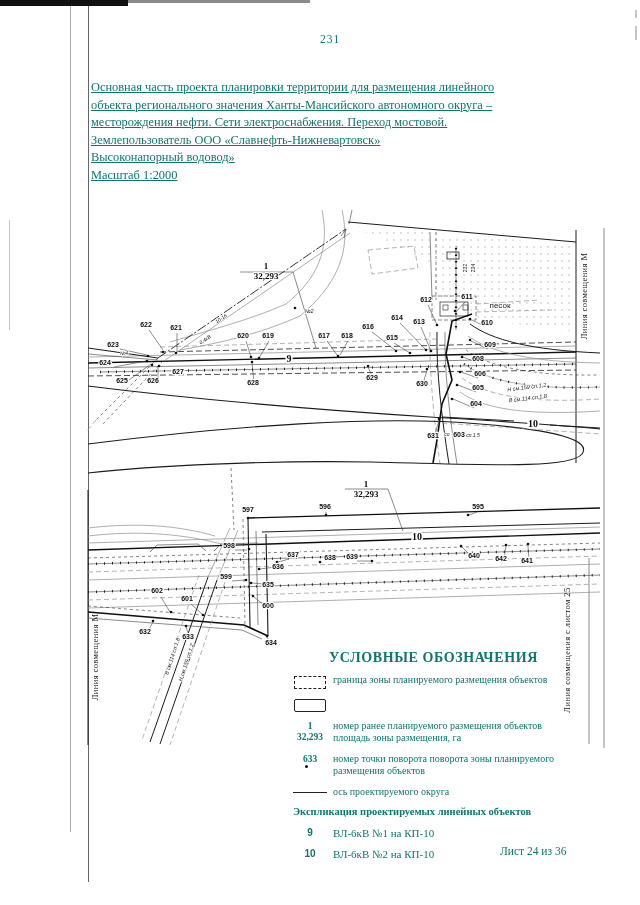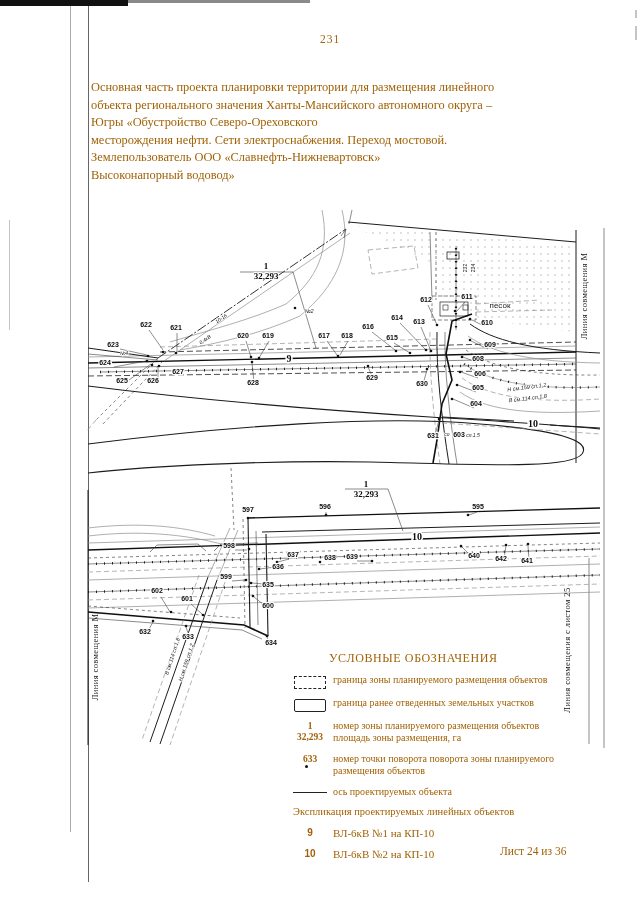--- a/index.html
+++ b/index.html
@@ -1,23 +1,23 @@
 <!DOCTYPE html>
 <html><head>
 <meta charset="utf-8">
 <style>
   html,body{margin:0;padding:0;background:#fff;}
   .page{position:relative;width:640px;height:905px;background:#fff;overflow:hidden;
-        font-family:"Liberation Serif",serif;color:#a16207;}
+        font-family:"Liberation Serif",serif;color:#0f766e;}
   .artifact{position:absolute;background:#111;}
   .vline{position:absolute;width:1px;}
   .page-number{position:absolute;left:300px;top:33px;width:60px;text-align:center;
         font-size:11.5px;letter-spacing:1px;}
   .header-block{position:absolute;left:91px;top:79px;width:488px;font-size:12.4px;line-height:17.6px;}
-  .header-block div{white-space:nowrap;}
+  .header-block div{white-space:nowrap;text-decoration:underline;}
   svg.plan{position:absolute;left:0;top:0;}
   .ln{stroke:#1c1c1c;stroke-width:1;fill:none}
   .ln2{stroke:#1c1c1c;stroke-width:1.1;fill:none}
   .lt{stroke:#3c3c3c;stroke-width:.6;fill:none}
   .bd{stroke:#0f0f0f;stroke-width:1.6;fill:none}
   .bd2{stroke:#0f0f0f;stroke-width:1.3;fill:none}
   .gy{stroke:#8d8d8d;stroke-width:.7;fill:none}
   .gyd{stroke:#949494;stroke-width:.7;fill:none;stroke-dasharray:5 3}
   .dsh{stroke:#222;stroke-width:.8;fill:none;stroke-dasharray:6 3}
   .dsh2{stroke:#333;stroke-width:.6;fill:none;stroke-dasharray:3 3}
@@ -28,31 +28,31 @@
           paint-order:stroke;text-anchor:middle}
   text.route{font:bold 10px "Liberation Serif",serif;fill:#0d0d0d;stroke:#fff;stroke-width:3px;
           paint-order:stroke;text-anchor:middle}
   text.zone{font:bold 9px "Liberation Serif",serif;fill:#0d0d0d;text-anchor:middle;stroke:#fff;
           stroke-width:2px;paint-order:stroke}
   text.note{fill:#222;stroke:#fff;stroke-width:1.5px;paint-order:stroke;text-anchor:middle}
   text.edge{font:8.5px "Liberation Serif",serif;fill:#111;text-anchor:middle;letter-spacing:.4px}
   circle.dot{fill:#111}
   line.leader{stroke:#444;stroke-width:.6}
   .legend{position:absolute;left:287px;top:652px;width:296px;font-size:10px;line-height:12.5px;}
-  .legend-title{font-weight:normal;font-size:12px;letter-spacing:.6px;margin-left:42px;margin-bottom:9px;}
+  .legend-title{font-weight:bold;font-size:14px;letter-spacing:.6px;margin-left:42px;margin-bottom:9px;}
   .lg-row{display:flex;align-items:flex-start;margin-bottom:8px;}
   .lg-sym{width:46px;flex:0 0 46px;display:flex;justify-content:center;padding-top:1px;}
   .lg-txt{width:238px;}
   .sym-rect-dashed{width:30px;height:11px;border:1px dashed #222;margin-top:1px;}
   .sym-rect-solid{width:30px;height:11px;border:1.2px solid #222;border-radius:2px;margin-top:1px;}
   .sym-stack{font-weight:bold;font-size:9.5px;text-align:center;line-height:11px;}
   .sym-line{width:34px;border-top:1.6px solid #222;height:0;margin-top:5px;}
   .sym-pt{font-weight:bold;font-size:9.5px;text-align:center;line-height:10px;}
   .sym-pt .pt-dot{display:block;width:3px;height:3px;background:#111;border-radius:50%;margin:1px 0 0 2px;}
-  .expl-title{font-weight:normal;font-size:10.5px;margin:3px 0 8px 6px;}
+  .expl-title{font-weight:bold;font-size:10.5px;margin:3px 0 8px 6px;}
   .expl-row{display:flex;margin-bottom:9px;}
   .expl-num{width:46px;flex:0 0 46px;text-align:center;font-weight:bold;font-size:10px;
             font-family:"Liberation Sans",sans-serif;}
   .expl-txt{font-size:11px;}
   .footer{position:absolute;left:500px;top:845px;font-size:11.5px;text-align:center;}
 </style>
 </head>
 <body>
 
 <div class="page">
@@ -61,24 +61,24 @@
   <div class="artifact" style="left:128px;top:0;width:182px;height:3px;background:#8a8a8a;"></div>
   <div class="vline" style="left:70px;top:6px;height:826px;background:#aaa;"></div>
   <div class="vline" style="left:88px;top:6px;height:876px;background:#666;"></div>
   <div class="vline" style="left:9px;top:220px;height:110px;background:#c4c4c4;"></div>
 
   <div class="page-number">231</div>
 
   <div class="header-block">
     <div>Основная часть проекта планировки территории  для размещения линейного</div>
     <div>объекта регионального значения Ханты-Мансийского автономного округа –</div>
-    <div>Югры  «Обустройство Северо-Ореховского</div>
     <div>месторождения нефти. Сети электроснабжения. Переход мостовой.</div>
     <div>Землепользователь ООО «Славнефть-Нижневартовск»</div>
     <div>Высоконапорный водовод»</div>
+    <div>Масштаб 1:2000</div>
   </div>
 
   <svg class="plan" width="640" height="905" viewBox="0 0 640 905">
     <defs>
       <pattern id="sand" width="7" height="7" patternUnits="userSpaceOnUse">
         <circle cx="2" cy="2" r=".7" fill="#555"></circle>
       </pattern>
     </defs>
 
     <g>
@@ -363,51 +363,50 @@
       <div class="lg-sym">
           <span class="sym-rect-dashed"></span>
         </div>
       <div class="lg-txt">граница зоны планируемого размещения объектов</div>
     </div>
 
     <div class="lg-row">
       <div class="lg-sym">
           <span class="sym-rect-solid"></span>
         </div>
-      <div class="lg-txt">граница ранее отведенных земельных участков</div>
     </div>
 
     <div class="lg-row">
       <div class="lg-sym">
         <div class="sym-stack">
           <div>1</div>
           <div>32,293</div>
         </div>
       </div>
       <div class="lg-txt">
-        <div>номер зоны планируемого размещения объектов</div>
+        <div>номер ранее планируемого размещения объектов</div>
         <div>площадь зоны размещения, га</div>
       </div>
     </div>
 
     <div class="lg-row">
       <div class="lg-sym">
         <div class="sym-pt">
           <span>633</span>
           <span class="pt-dot"></span>
         </div>
       </div>
       <div class="lg-txt">номер точки поворота поворота зоны планируемого размещения объектов</div>
     </div>
 
     <div class="lg-row">
       <div class="lg-sym">
           <span class="sym-line"></span>
         </div>
-      <div class="lg-txt">ось проектируемых объекта</div>
+      <div class="lg-txt">ось проектируемого округа</div>
     </div>
 
     <div class="expl-title">Экспликация проектируемых линейных объектов</div>
 
     <div class="expl-row">
       <div class="expl-num">9</div>
       <div class="expl-txt">ВЛ-6кВ №1 на КП-10</div>
     </div>
     <div class="expl-row">
       <div class="expl-num">10</div>

